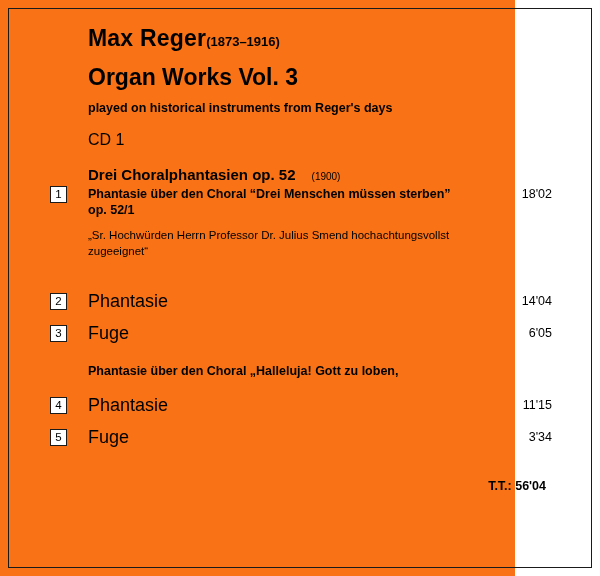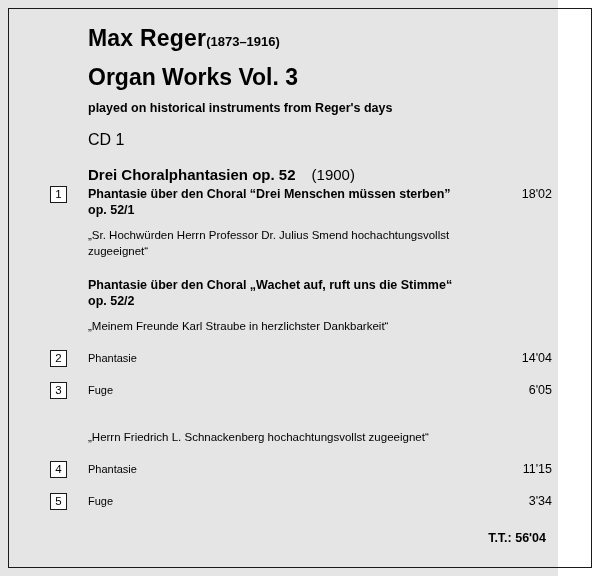--- a/index.html
+++ b/index.html
@@ -6,23 +6,23 @@
     margin: 0;
     padding: 0;
     background: #ffffff;
   }
   body {
     font-family: "Liberation Sans", sans-serif;
     color: #000000;
   }
   .page {
     position: relative;
-    width: 558px;
+    width: 515px;
     height: 576px;
-    background: #e5e5e5;
+    background: #f97316;
     box-sizing: border-box;
   }
   .border-box {
     position: absolute;
     left: 8px;
     top: 8px;
     width: 584px;
     height: 560px;
     border: 1px solid #1a1a1a;
     box-sizing: border-box;
@@ -65,21 +65,21 @@
     font-weight: normal;
     margin-top: 16px;
   }
   .work-heading {
     font-size: 15px;
     font-weight: bold;
     margin-top: 17px;
     white-space: nowrap;
   }
   .work-heading .year {
-    font-size: 15px;
+    font-size: 10px;
     font-weight: normal;
     padding-left: 16px;
   }
 
   
   .tracks {
     position: absolute;
     left: 50px;
     top: 186px;
     width: 502px;
@@ -121,30 +121,30 @@
     font-size: 12.5px;
     font-weight: bold;
     line-height: 16px;
   }
   .ded-line {
     font-size: 11.5px;
     line-height: 16px;
     margin-top: 9px;
   }
   .plain-line {
-    font-size: 11px;
+    font-size: 18px;
     line-height: 16px;
   }
   .gap-14 { height: 14px; }
   .gap-16 { height: 16px; }
   .gap-18 { height: 18px; }
   .gap-20 { height: 20px; }
 
   .total {
-    margin-top: 20px;
+    margin-top: 32px;
     text-align: right;
     font-size: 12.5px;
     font-weight: bold;
     padding-right: 6px;
   }
 </style>
 </head>
 <body>
 
 <div class="page">
@@ -169,56 +169,47 @@
       <div class="body-col">
         <div class="bold-line">Phantasie über den Choral “Drei Menschen müssen sterben”</div>
         <div class="bold-line">op. 52/1</div>
         <div class="ded-line">„Sr. Hochwürden Herrn Professor Dr. Julius Smend hochachtungsvollst zugeeignet“</div>
       </div>
       <div class="time">18'02</div>
     </div>
 
     <div class="gap-18"></div>
 
+
+    <div class="gap-16"></div>
+
+    <div class="row">
+      <div class="numbox">2</div>
+      <div class="body-col">
+        <div class="plain-line">Phantasie</div>
+      </div>
+      <div class="time">14'04</div>
+    </div>
+
+    <div class="gap-14"></div>
+
+    <div class="row">
+      <div class="numbox">3</div>
+      <div class="body-col">
+        <div class="plain-line">Fuge</div>
+      </div>
+      <div class="time">6'05</div>
+    </div>
+
+    <div class="gap-20"></div>
+
     <div class="row">
       <div class="numbox blank"></div>
       <div class="body-col">
-        <div class="bold-line">Phantasie über den Choral „Wachet auf, ruft uns die Stimme“</div>
-        <div class="bold-line">op. 52/2</div>
-        <div class="ded-line">„Meinem Freunde Karl Straube in herzlichster Dankbarkeit“</div>
-      </div>
-      <div class="time"></div>
-    </div>
-
-    <div class="gap-16"></div>
-
-    <div class="row">
-      <div class="numbox">2</div>
-      <div class="body-col">
-        <div class="plain-line">Phantasie</div>
-      </div>
-      <div class="time">14'04</div>
-    </div>
-
-    <div class="gap-14"></div>
-
-    <div class="row">
-      <div class="numbox">3</div>
-      <div class="body-col">
-        <div class="plain-line">Fuge</div>
-      </div>
-      <div class="time">6'05</div>
-    </div>
-
-    <div class="gap-20"></div>
-
-    <div class="row">
-      <div class="numbox blank"></div>
-      <div class="body-col">
-        <div class="ded-line">„Herrn Friedrich L. Schnackenberg hochachtungsvollst zugeeignet“</div>
+        <div class="bold-line">Phantasie über den Choral „Halleluja! Gott zu loben,</div>
       </div>
       <div class="time"></div>
     </div>
 
     <div class="gap-16"></div>
 
     <div class="row">
       <div class="numbox">4</div>
       <div class="body-col">
         <div class="plain-line">Phantasie</div>

